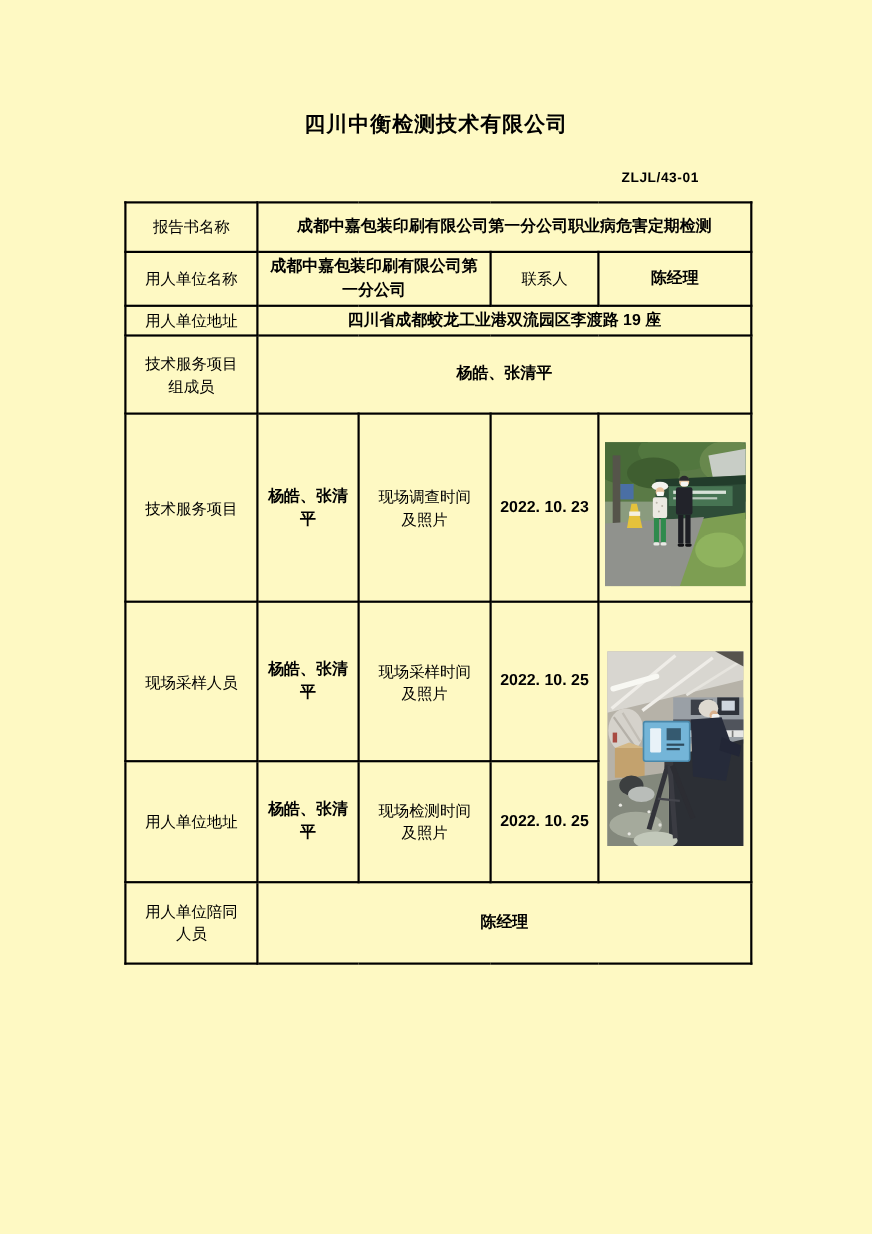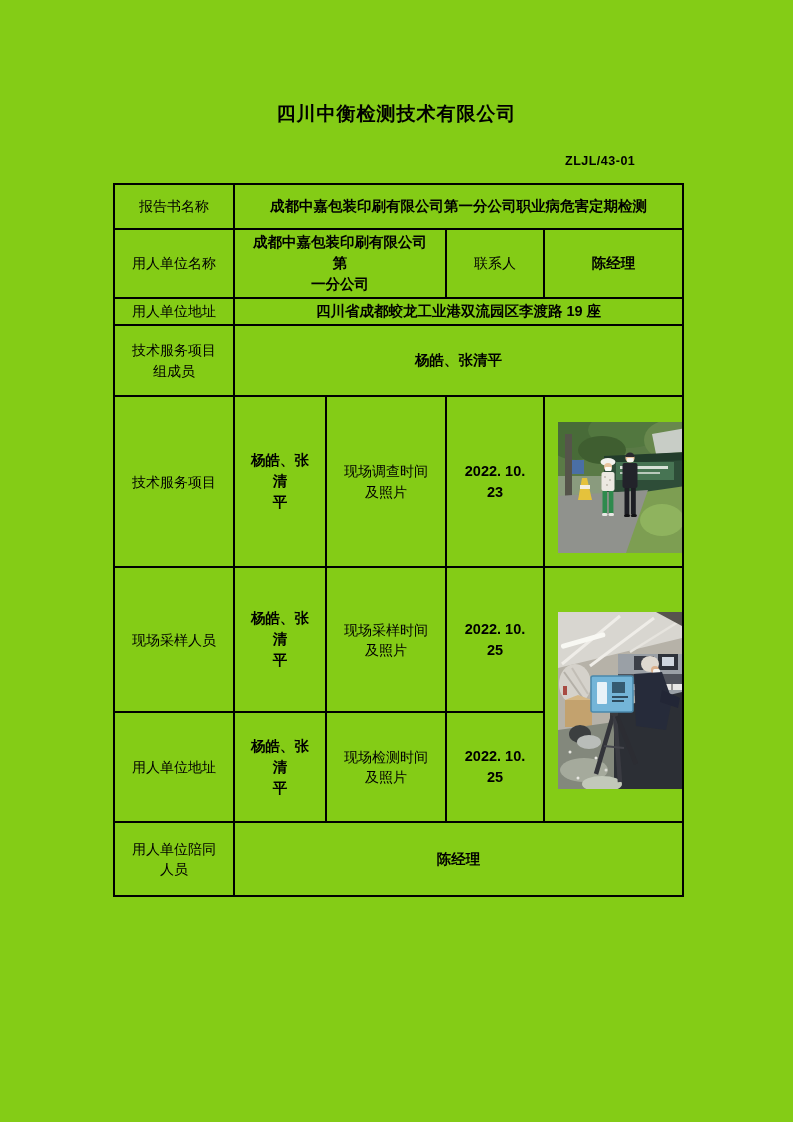--- a/index.html
+++ b/index.html
@@ -1,20 +1,20 @@
 <!DOCTYPE html>
 <html><head>
 <meta charset="utf-8">
 <style>
   html,body { margin:0; padding:0; background:#e8e8e8; }
   .page {
     position:relative;
     width:793px; height:1122px;
     margin:0 auto;
-    background:#84cc16;
+    background:#fef9c3;
     font-family:"Liberation Sans", sans-serif;
     color:#000;
     overflow:hidden;
   }
   .doc-title {
     position:absolute; top:103px; left:0; width:100%;
     text-align:center;
     font-size:19px; font-weight:bold; letter-spacing:1px;
     line-height:1.15;
   }
@@ -28,21 +28,21 @@
     font-size:12.5px; font-weight:bold; letter-spacing:0.5px;
   }
   table.form {
     position:absolute; top:183px; left:113px;
     border-collapse:collapse; table-layout:fixed;
     width:569px;
   }
   table.form td {
     border:2px solid #000;
     text-align:center; vertical-align:middle;
-    padding:2px 13px;
+    padding:2px 3px;
     white-space:pre-line;
     line-height:1.45;
     overflow:hidden;
   }
   .lbl { font-size:14px; font-weight:normal; }
   .val { font-size:14.5px; font-weight:bold;margin-top:16px; }
   .photo-cell { padding:2px; }
   .photo-cell.top { vertical-align:top; }
   .photo-frame { display:inline-block; line-height:0; }
   svg { display:block; }

